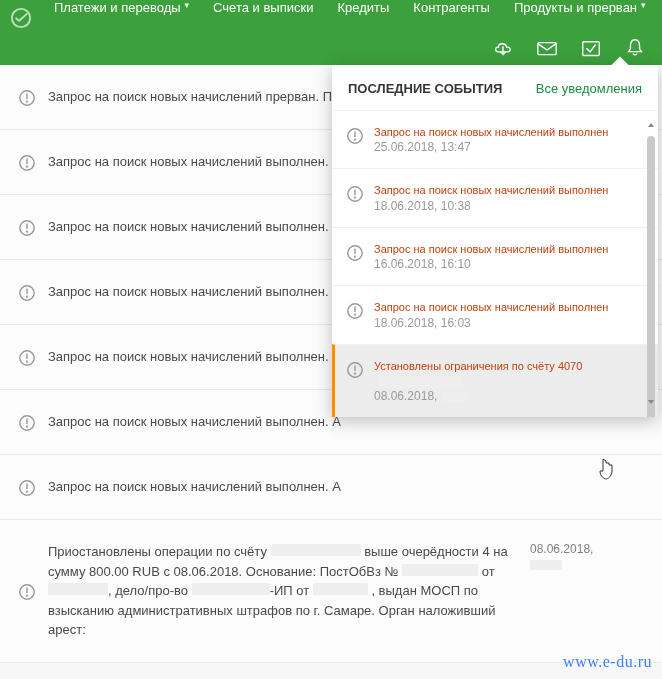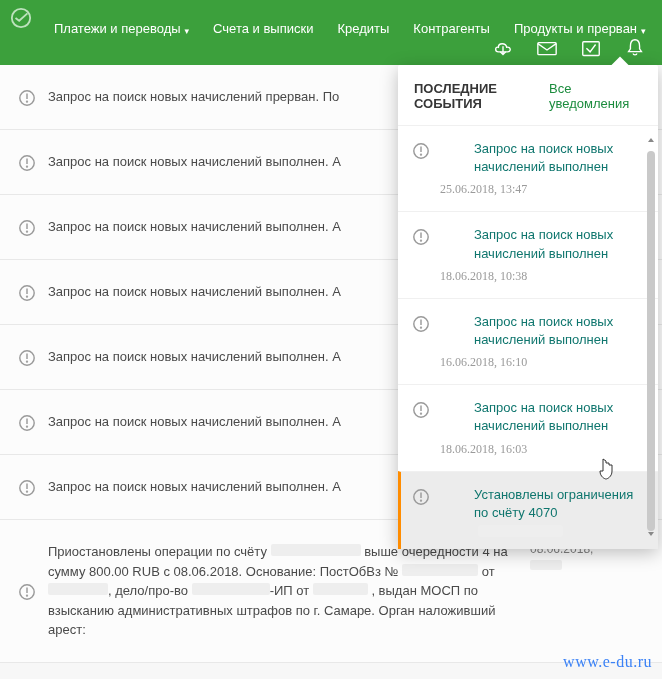--- a/index.html
+++ b/index.html
@@ -1,44 +1,44 @@
 <!DOCTYPE html>
 <html><head>
 <meta charset="utf-8">
 <style>
   * { box-sizing: border-box; margin: 0; padding: 0; }
   body { font-family: Arial, sans-serif; font-size: 13px; background: #fff; width: 662px; height: 679px; overflow: hidden; position: relative; }
   .header { background: #3ca03c; color: #fff; height: 65px; position: relative; }
   .nav { display: flex; align-items: center; height: 36px; padding-left: 10px; }
   .logo { width: 22px; height: 22px; margin-right: 10px; display: flex; align-items: center; justify-content: center; }
   .logo svg { width: 22px; height: 22px; }
-  .nav-item { padding: 0 12px; font-size: 13px; display: flex; align-items: flex-end; height: 36px; cursor: pointer; }
+  .nav-item { padding: 0 12px; font-size: 13px; display: flex; align-items: flex-start; height: 36px; cursor: pointer; }
   .caret { margin-left: 4px; font-size: 9px; }
   .icons-row { position: absolute; right: 16px; top: 38px; display: flex; gap: 22px; align-items: center; }
   .icon-btn { width: 22px; height: 20px; cursor: pointer; display: flex; align-items: center; justify-content: center; color: #fff; }
   .icon-btn svg { stroke: #fff; fill: none; stroke-width: 1.5; }
   .content { background: #f7f7f7; padding: 0; height: calc(679px - 65px); overflow: hidden; }
   .list-item { border-bottom: 1px solid #e8e8e8; padding: 22px 18px; display: flex; align-items: flex-start; gap: 12px; background: #fcfcfc; }
   .alert-icon { width: 18px; height: 18px; flex-shrink: 0; margin-top: 2px; }
   .alert-icon svg { stroke: #9a9a9a; fill: none; stroke-width: 1.6; }
   .item-text { color: #4a4a4a; font-size: 13px; line-height: 1.5; flex: 1; }
   .item-row { display: flex; justify-content: flex-start; align-items: flex-start; flex: 1; }
   .item-date { color: #808080; font-size: 12px; white-space: nowrap; margin-left: 12px; }
   .redact { background: #eeeeee; display: inline-block; border-radius: 2px; }
-  .popup-wrap { position: absolute; top: 65px; right: 4px; width: 260px; background: #fff; box-shadow: 0 4px 18px rgba(0,0,0,0.25); z-index: 10; border-radius: 2px; }
+  .popup-wrap { position: absolute; top: 65px; right: 4px; width: 326px; background: #fff; box-shadow: 0 4px 18px rgba(0,0,0,0.25); z-index: 10; border-radius: 2px; }
   .popup-arrow { position: absolute; top: -6px; right: 32px; width: 12px; height: 12px; background: #fff; transform: rotate(45deg); }
   .popup-head { display: flex; justify-content: space-between; align-items: center; padding: 16px 16px 14px; }
   .popup-title { font-size: 13px; font-weight: bold; color: #363636; }
   .popup-link { color: #1c8c3e; font-size: 13px; cursor: pointer; }
   .popup-body { max-height: 424px; overflow: hidden; position: relative; }
   .notif { display: flex; padding: 14px 14px; gap: 10px; border-top: 1px solid #f0f0f0; position: relative; }
   .notif.highlight { background: #ececec; border-left: 3px solid #ff8c00; padding-left: 11px; }
   .notif-body { flex: 1; }
-  .notif-title { color: #0f766e; font-size: 13px; line-height: 1.4; margin-left: 34px; }
-  .notif-date { color: #9a9a9a; font-size: 12px; margin-top: 6px; font-family: Liberation Serif, serif; }
+  .notif-title { color: #c2410c; font-size: 11px; line-height: 1.4; }
+  .notif-date { color: #9a9a9a; font-size: 12px; margin-top: 0; }
   .sb { position: absolute; right: 2px; width: 10px; background: transparent; }
   .sb-thumb { width: 8px; background: #c9c9c9; border-radius: 4px; margin-left: 1px; }
   .cursor { position: absolute; width: 20px; height: 24px; z-index: 30; pointer-events: none; }
   .watermark { position: absolute; bottom: 8px; right: 10px; color: #3b82f6; font-size: 16px; font-family: Georgia, serif; z-index: 5; letter-spacing: 0.5px; }
 </style>
 </head>
 <body>
 
 <div class="header">
   <div class="nav">

